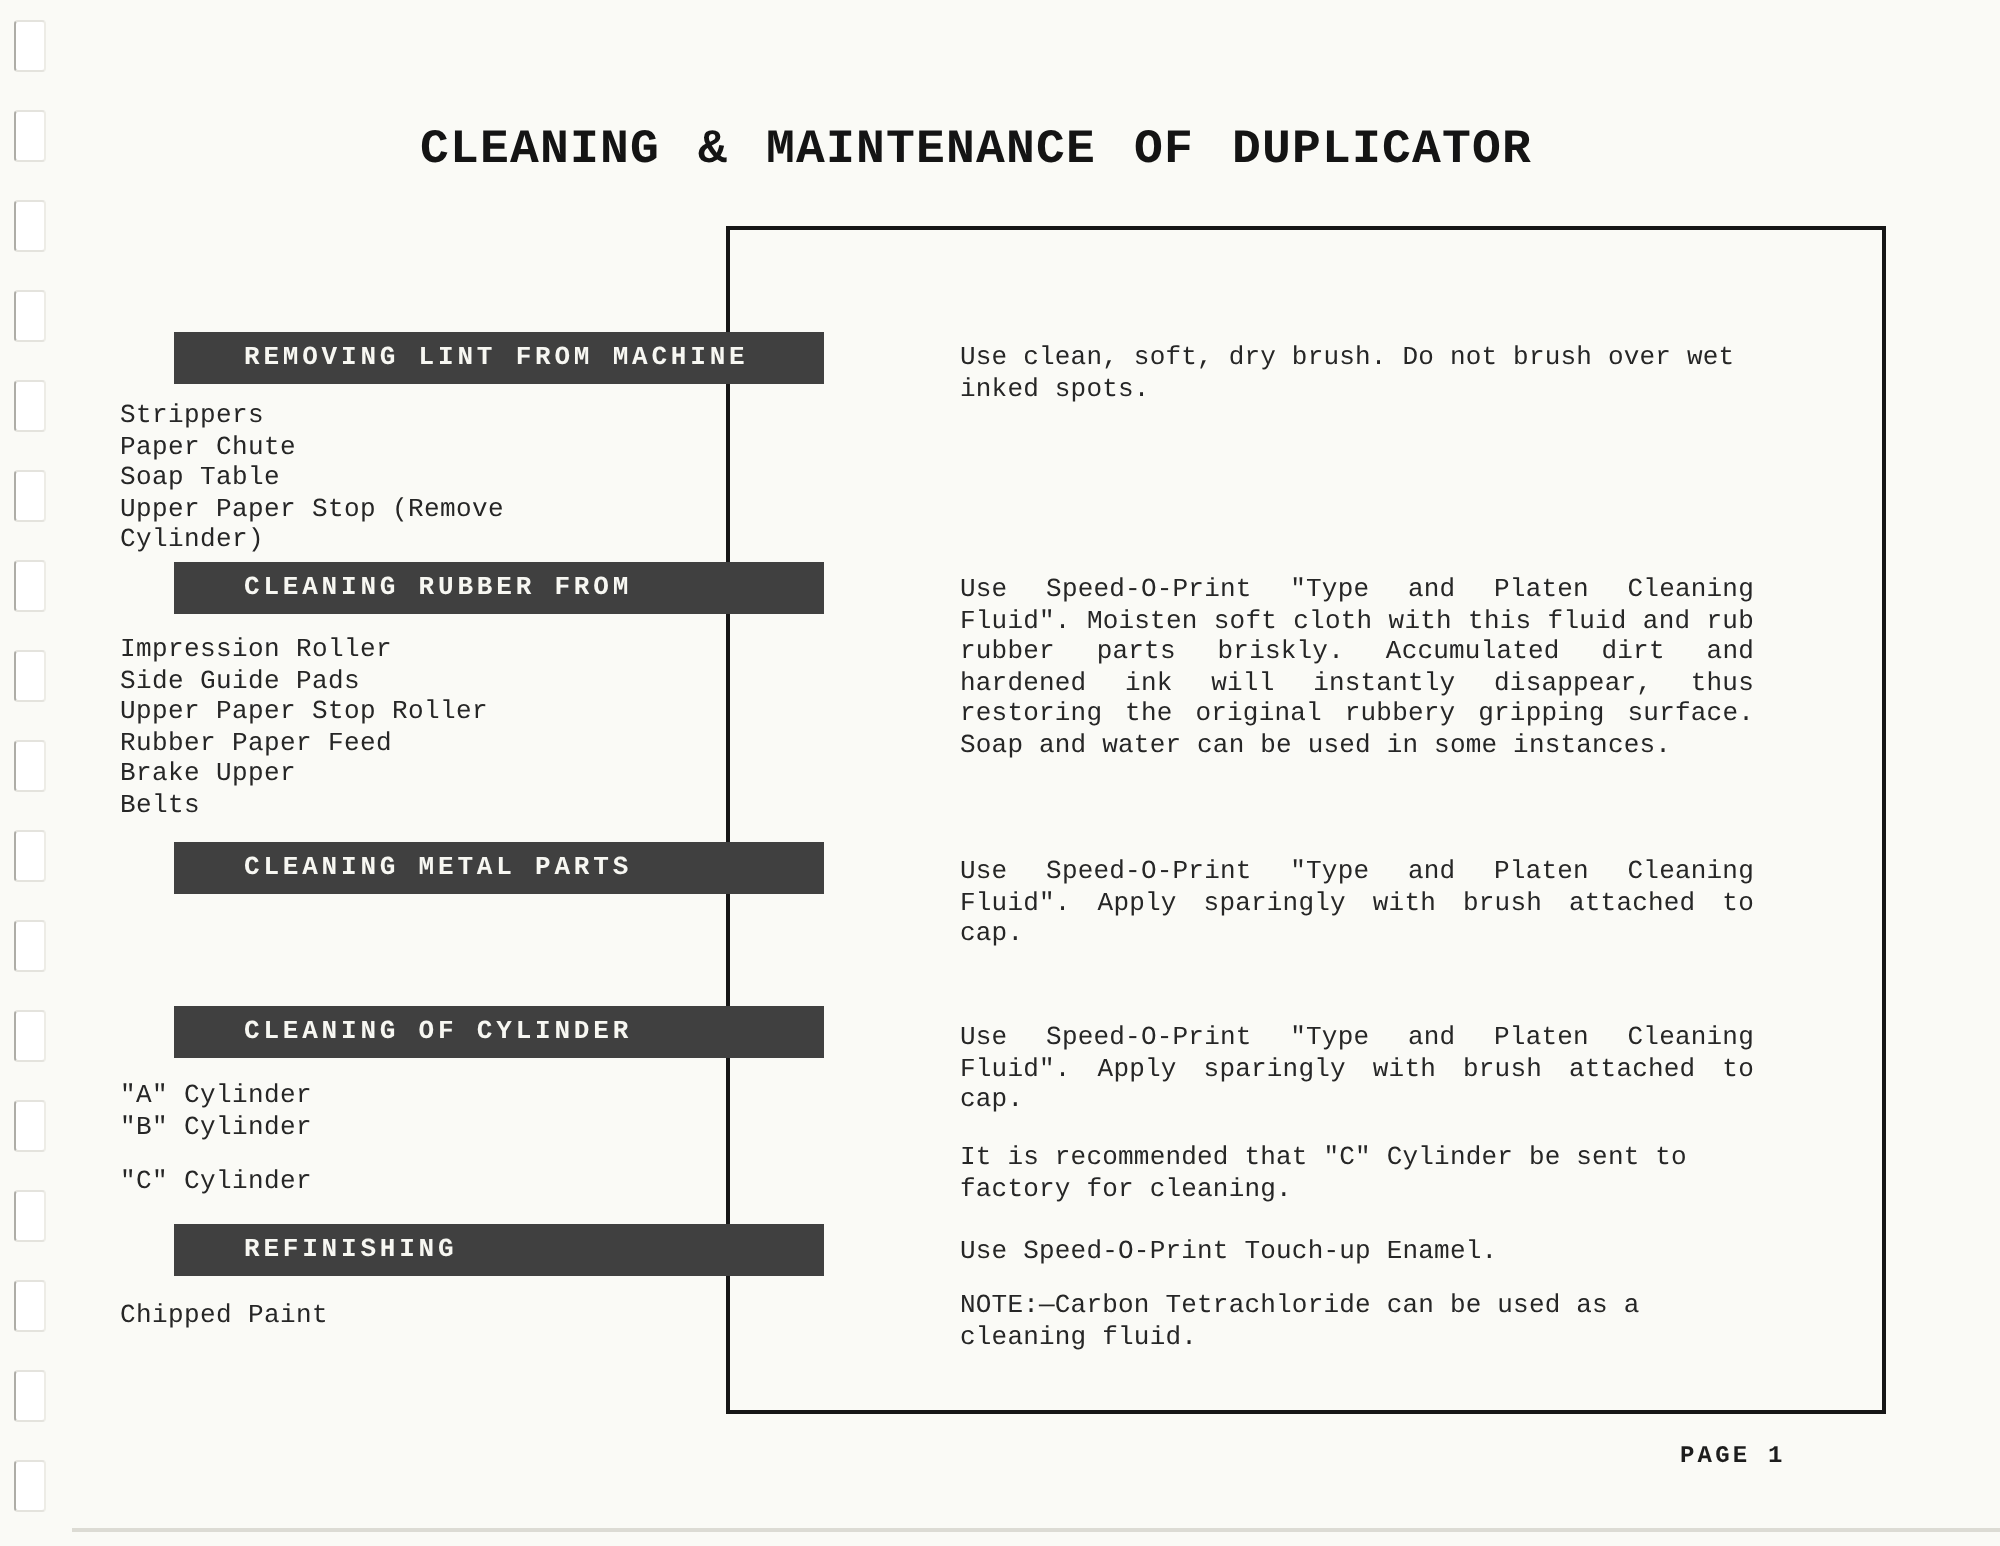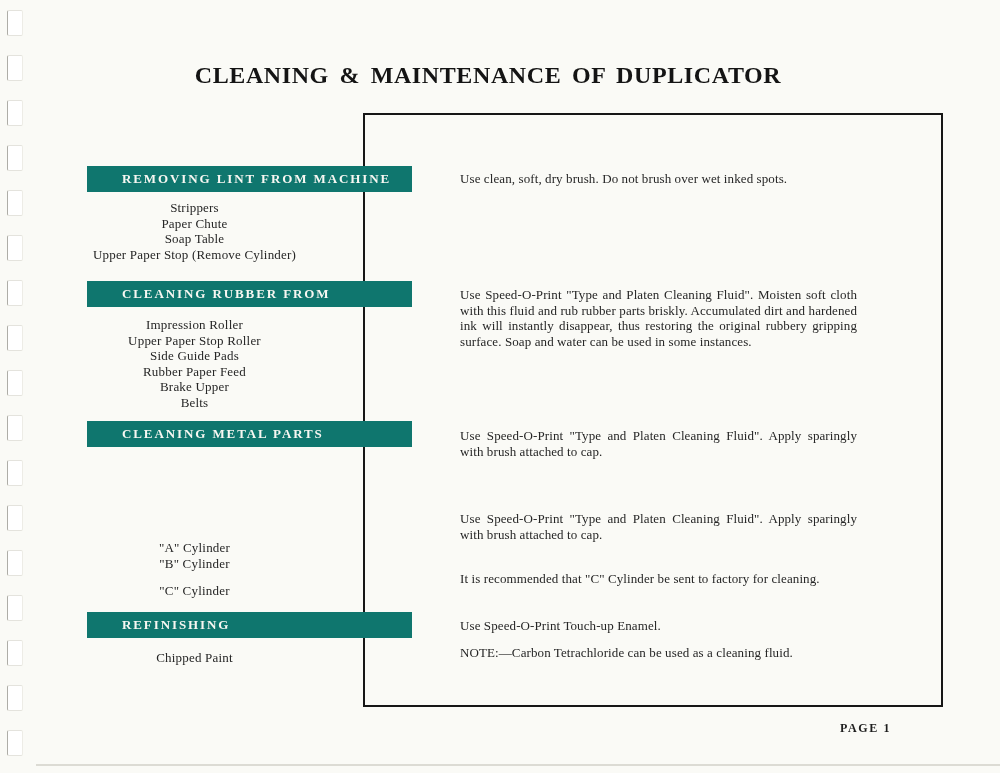--- a/index.html
+++ b/index.html
@@ -1,21 +1,21 @@
 <!DOCTYPE html>
 <html><head>
 <meta charset="utf-8">
 <style>
   html, body { margin: 0; padding: 0; background: #e8e8e4; }
   .page {
     position: relative;
     width: 1000px;
     height: 773px;
     background: #fafaf6;
-    font-family: Liberation Serif, serif;
+    font-family: Liberation Mono, monospace;
     color: #2d2d2d;
     overflow: hidden;
   }
   .hole {
     position: absolute;
     left: 7px;
     width: 14px;
     height: 24px;
     background: #ffffff;
     border-left: 1px solid #aeada7;
@@ -44,43 +44,43 @@
     width: 580px;
     height: 594px;
     border: 2px solid #161616;
     box-sizing: border-box;
   }
   .bar {
     position: absolute;
     left: 87px;
     width: 325px;
     height: 26px;
-    background: #0f766e;
+    background: #404040;
     color: #f7f7f2;
     font-size: 13px;
     font-weight: bold;
     letter-spacing: 1.9px;
     line-height: 26px;
     padding-left: 35px;
     box-sizing: border-box;
     white-space: nowrap;
   }
   .leftlist {
     position: absolute;
     left: 60px;
     width: 269px;
-    text-align: center;
+    text-align: left;
     font-size: 13px;
     line-height: 15.5px;
     letter-spacing: 0.2px;
     color: #262626;
   }
   .body {
     position: absolute;
-    left: 460px;
+    left: 480px;
     width: 397px;
     font-size: 13px;
     line-height: 15.6px;
     letter-spacing: 0.1px;
     color: #262626;
   }
   .justify { text-align: justify; }
   .pagenum {
     position: absolute;
     top: 721px;
@@ -138,33 +138,36 @@
     <div>Soap Table</div>
     <div>Upper Paper Stop (Remove Cylinder)</div>
   </div>
   <div class="body" style="top:171px">Use clean, soft, dry brush. Do not brush over wet inked spots.</div>
 
   <div class="bar" style="top:281px">
     <span>CLEANING RUBBER FROM</span>
   </div>
   <div class="leftlist" style="top:317px">
     <div>Impression Roller</div>
+    <div>Side Guide Pads</div>
     <div>Upper Paper Stop Roller</div>
-    <div>Side Guide Pads</div>
     <div>Rubber Paper Feed</div>
     <div>Brake Upper</div>
     <div>Belts</div>
   </div>
   <div class="body justify" style="top:287px">Use Speed-O-Print "Type and Platen Cleaning Fluid". Moisten soft cloth with this fluid and rub rubber parts briskly. Accumulated dirt and hardened ink will instantly disappear, thus restoring the original rubbery gripping surface. Soap and water can be used in some instances.</div>
 
   <div class="bar" style="top:421px">
     <span>CLEANING METAL PARTS</span>
   </div>
   <div class="body justify" style="top:428px">Use Speed-O-Print "Type and Platen Cleaning Fluid". Apply sparingly with brush attached to cap.</div>
 
+  <div class="bar" style="top:503px">
+    <span>CLEANING OF CYLINDER</span>
+  </div>
   <div class="leftlist" style="top:540px">
     <div>"A" Cylinder</div>
     <div>"B" Cylinder</div>
   </div>
   <div class="leftlist" style="top:583px">
     <div>"C" Cylinder</div>
   </div>
   <div class="body justify" style="top:511px">Use Speed-O-Print "Type and Platen Cleaning Fluid". Apply sparingly with brush attached to cap.</div>
   <div class="body" style="top:571px">It is recommended that "C" Cylinder be sent to factory for cleaning.</div>
 

